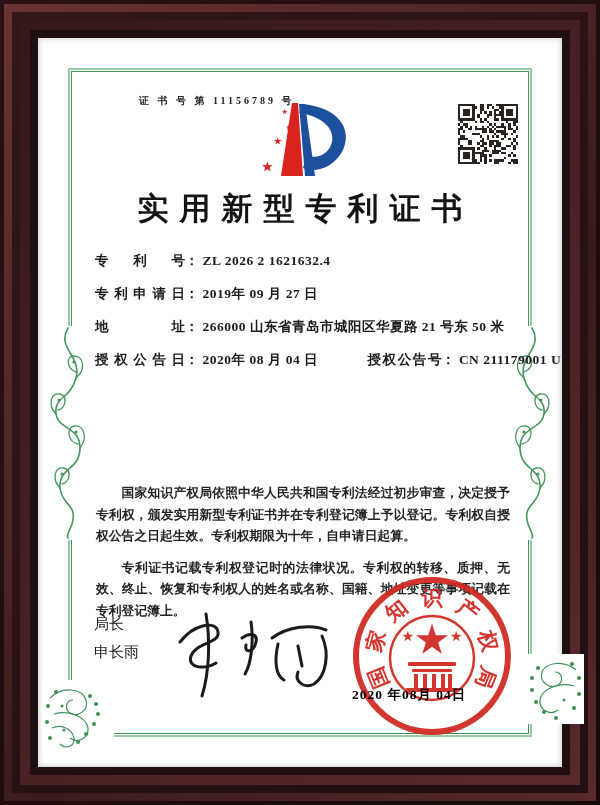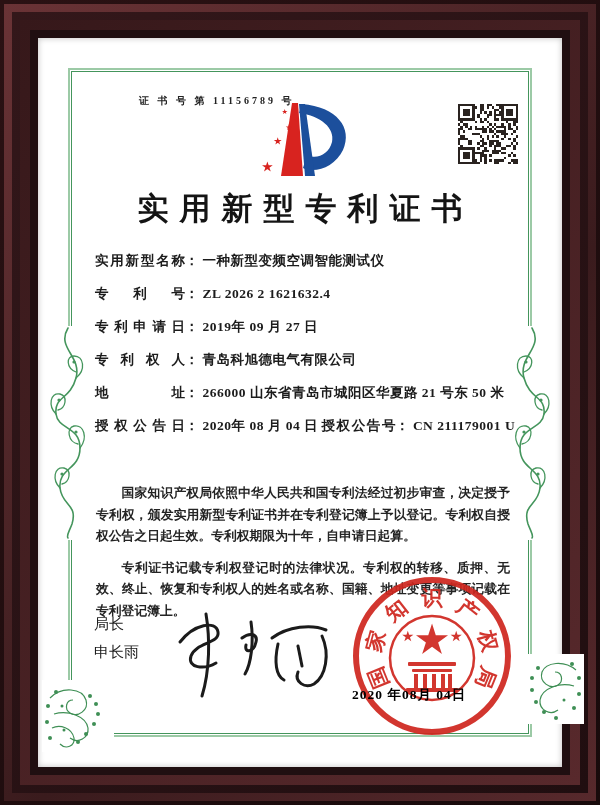--- a/index.html
+++ b/index.html
@@ -41,21 +41,21 @@
   }
   .fields{position:absolute;left:57px;top:214px;width:420px;}
   .frow{height:33px;font-size:13.5px;font-weight:bold;color:#1c1c1c;white-space:nowrap;}
   .flabel{
     display:inline-block;width:90px;text-align:justify;text-align-last:justify;
     vertical-align:top;
   }
   .flabel.short{width:74px;}
   .colon{display:inline-block;margin:0 4px 0 0;}
   .fvalue{letter-spacing:.5px;}
-  .grantno{display:inline-block;}
+  .grantno{display:inline-block;margin-left:46px;}
   .body-text{
     position:absolute;left:48px;top:435px;width:434px;
     font-size:12.8px;font-weight:bold;color:#242424;line-height:21.5px;
     text-align:justify;
   }
   .body-text p{margin:10px;text-indent:2em;}
   .signer{position:absolute;left:56px;top:572px;font-size:15px;font-weight:normal;color:#1a1a1a;line-height:28px;}
   .signature{position:absolute;left:128px;top:570px;}
   .seal{position:absolute;left:306px;top:530px;}
   .seal-date{
@@ -474,30 +474,24 @@
         <rect x="21" y="24" width="1" height="1" fill="#2a2320"></rect>
         <rect x="23" y="24" width="1" height="1" fill="#2a2320"></rect>
         <rect x="24" y="24" width="1" height="1" fill="#2a2320"></rect>
       </svg>
   </div>
 
   <div class="title">实用新型专利证书</div>
 
   <div class="fields">
     <div class="frow">
-      <span class="flabel">实用新型名称</span><span class="colon">：</span><span class="fvalue">一种新型变频空调智能测试仪</span>
-    </div>
-    <div class="frow">
       <span class="flabel">专利号</span><span class="colon">：</span><span class="fvalue">ZL 2026 2 1621632.4</span>
     </div>
     <div class="frow">
       <span class="flabel">专利申请日</span><span class="colon">：</span><span class="fvalue">2019年 09 月 27 日</span>
-    </div>
-    <div class="frow">
-      <span class="flabel">专利权人</span><span class="colon">：</span><span class="fvalue">青岛科旭德电气有限公司</span>
     </div>
     <div class="frow">
       <span class="flabel">地址</span><span class="colon">：</span><span class="fvalue">266000 山东省青岛市城阳区华夏路 21 号东 50 米</span>
     </div>
     <div class="frow">
       <span class="flabel">授权公告日</span><span class="colon">：</span><span class="fvalue">2020年 08 月 04 日</span>
       <span class="grantno"><span class="flabel short">授权公告号</span><span class="colon">：</span><span class="fvalue">CN 211179001 U</span></span>
     </div>
   </div>
 

